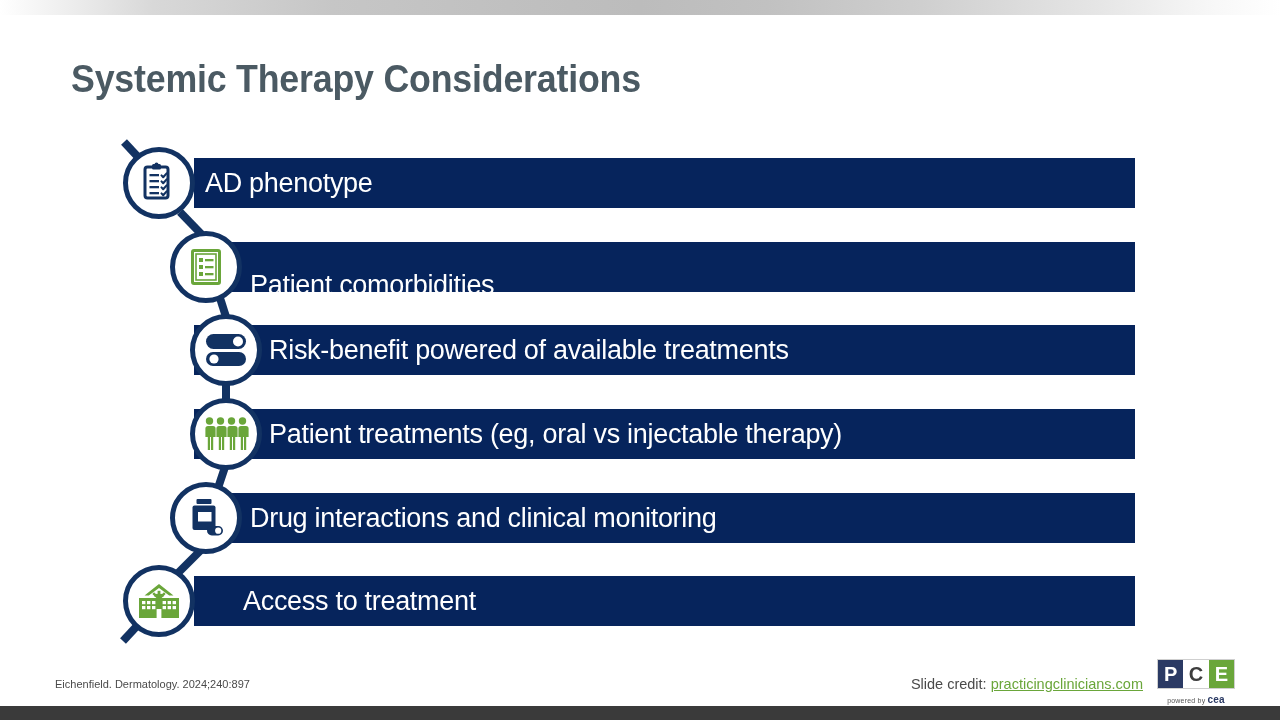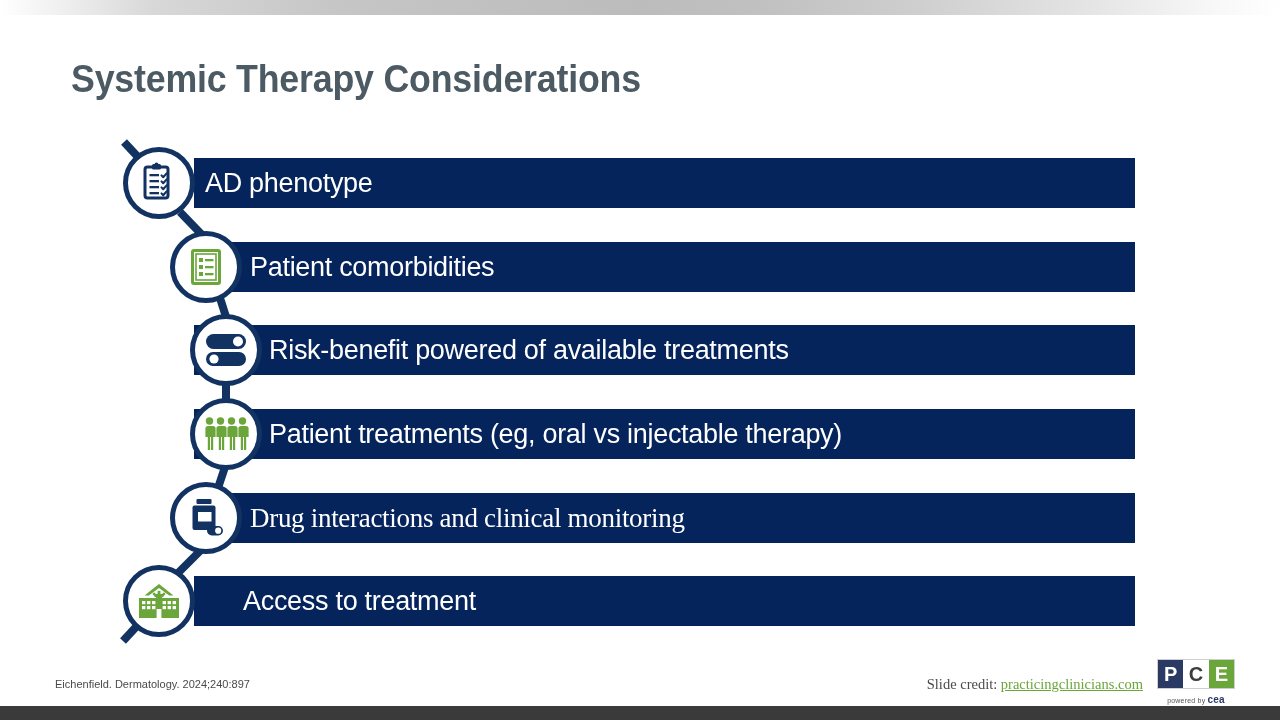--- a/index.html
+++ b/index.html
@@ -124,21 +124,21 @@
     color: #4a4a4a;
     font-family: "Liberation Sans", sans-serif;
     white-space: nowrap;
   }
   #slide-credit {
     position: absolute;
     right: 137px;
     top: 676px;
     font-size: 14.5px;
     color: #4a4a4a;
-    font-family: Liberation Serif, serif;
+    font-family: Liberation Sans, sans-serif;
     white-space: nowrap;
   }
   #slide-credit-link {
     color: #6aa63a;
     text-decoration: underline;
   }
   #pce-logo {
     position: absolute;
     left: 1157px;
     top: 659px;
@@ -218,21 +218,21 @@
           <path d="M23.5 19.4 l1.7 1.8 l3.4 -3.8" fill="none" stroke="#123262" stroke-width="2.1" stroke-linecap="round" stroke-linejoin="round"></path>
           <path d="M23.5 25.4 l1.7 1.8 l3.4 -3.8" fill="none" stroke="#123262" stroke-width="2.1" stroke-linecap="round" stroke-linejoin="round"></path>
           <path d="M23.5 31.4 l1.7 1.8 l3.4 -3.8" fill="none" stroke="#123262" stroke-width="2.1" stroke-linecap="round" stroke-linejoin="round"></path>
         </svg>
       </span>
     </div>
   </div>
 
   <div class="row" style="left:0; top:242px;">
     <div class="bar" style="width:941px;"></div>
-    <div class="bar-label" style="left:246px;">Patient comorbidities</div>
+    <div class="bar-label" style="left:246px;margin-top:18px;">Patient comorbidities</div>
     <div class="node-circle" style="left:166px; top:-11px;">
       <span>
         <svg width="40" height="40" viewBox="0 0 40 40" xmlns="http://www.w3.org/2000/svg">
           <rect x="6.5" y="3.5" width="27" height="33" rx="1.5" fill="none" stroke="#6aa63a" stroke-width="3"></rect>
           <rect x="10" y="7" width="20" height="26" fill="none" stroke="#6aa63a" stroke-width="1.6"></rect>
           <rect x="13" y="11" width="4" height="4" fill="#6aa63a"></rect>
           <rect x="19" y="12" width="8.5" height="2.3" fill="#6aa63a"></rect>
           <rect x="13" y="18" width="4" height="4" fill="#6aa63a"></rect>
           <rect x="19" y="19" width="8.5" height="2.3" fill="#6aa63a"></rect>
           <rect x="13" y="25" width="4" height="4" fill="#6aa63a"></rect>
@@ -273,21 +273,21 @@
             <circle cx="39.5" cy="5" r="3.7"></circle>
             <path d="M36 10 h7 a2.6 2.6 0 0 1 2.6 2.6 v8.4 h-2.4 v13 h-2.2 v-13 h-1 v13 h-2.2 v-13 h-2.4 v-8.4 a2.6 2.6 0 0 1 2.6 -2.6 z"></path>
           </g>
         </svg>
       </span>
     </div>
   </div>
 
   <div class="row" style="left:0; top:493px;">
     <div class="bar" style="width:941px;"></div>
-    <div class="bar-label" style="left:246px;font-family:Liberation Serif, serif;">Drug interactions and clinical monitoring</div>
+    <div class="bar-label" style="left:246px;">Drug interactions and clinical monitoring</div>
     <div class="node-circle" style="left:166px; top:-11px;">
       <span>
         <svg width="42" height="42" viewBox="0 0 42 42" xmlns="http://www.w3.org/2000/svg">
           <rect x="11.5" y="2" width="15" height="5" rx="1" fill="#123262"></rect>
           <path d="M9.5 8.5 h19 a2 2 0 0 1 2 2 v20.5 a2 2 0 0 1 -2 2 h-19 a2 2 0 0 1 -2 -2 v-20.5 a2 2 0 0 1 2 -2 z" fill="#123262"></path>
           <rect x="13" y="15" width="13.5" height="9.5" fill="#ffffff"></rect>
           <rect x="22" y="29" width="16" height="9.5" rx="4.75" fill="#123262"></rect>
           <circle cx="33.2" cy="33.7" r="3.1" fill="#ffffff"></circle>
         </svg>
       </span>

